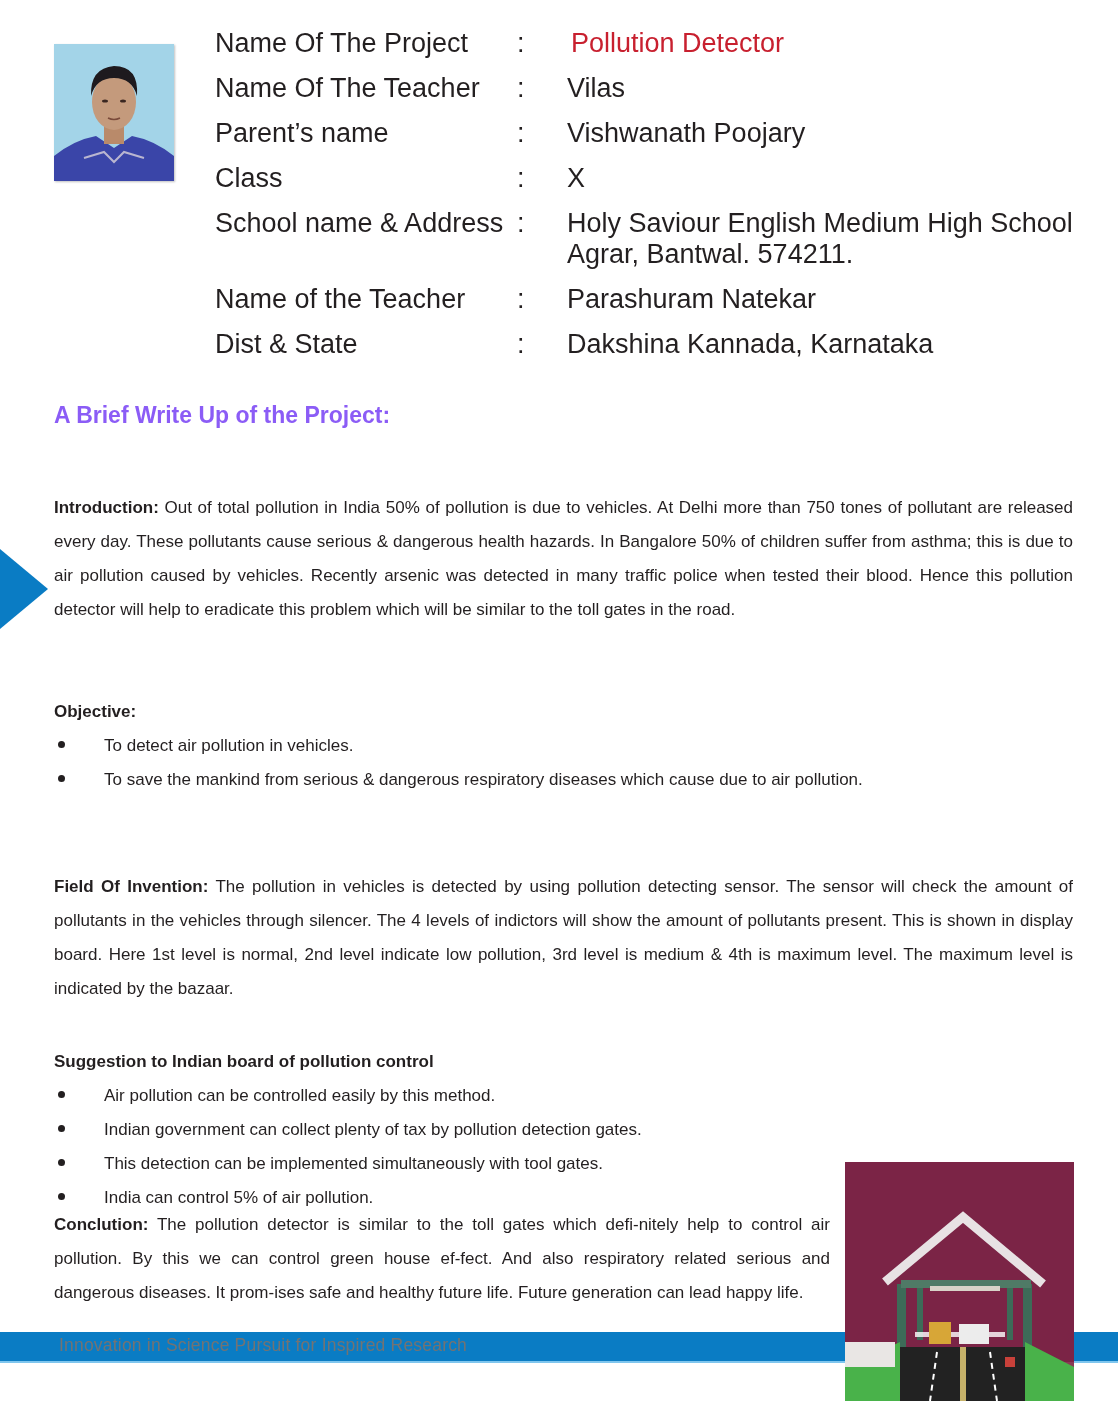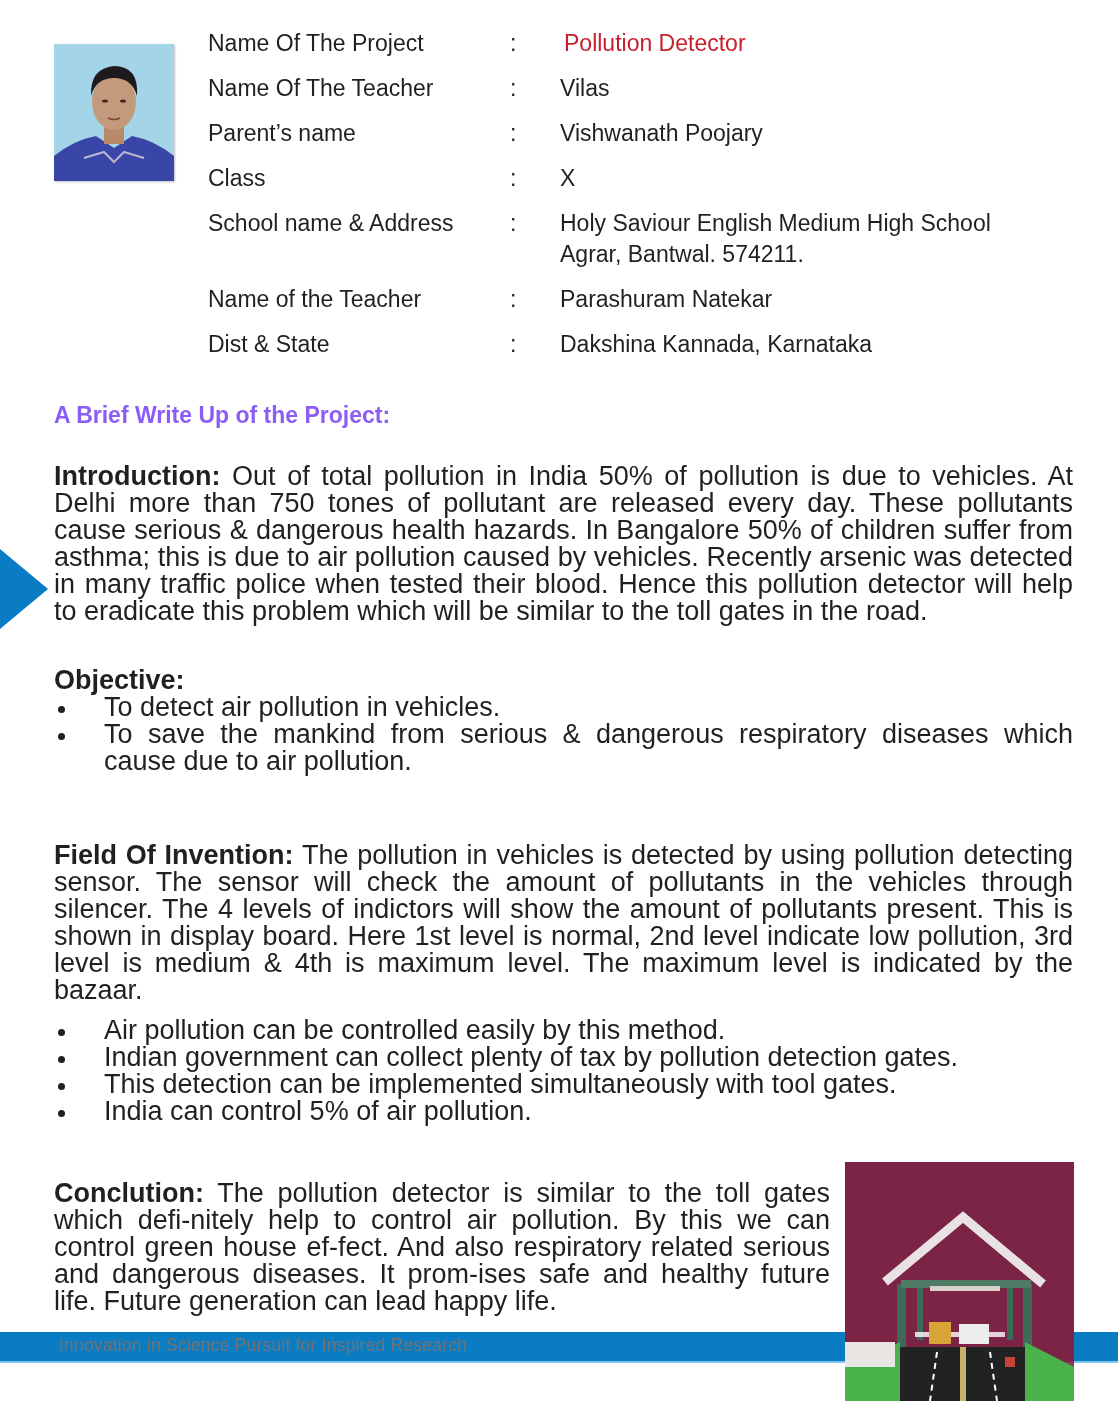--- a/index.html
+++ b/index.html
@@ -6,34 +6,35 @@
   body {
     width: 1118px; height: 1426px; position: relative; overflow: hidden;
     font-family: "Liberation Sans", sans-serif; color: #231f20;
   }
   .photo {
     position: absolute; left: 54px; top: 44px; width: 120px; height: 137px;
     background: #9fd2e6; overflow: hidden; box-shadow: 1px 1px 2px rgba(0,0,0,0.25);
   }
   .photo svg { width: 100%; height: 100%; display: block; }
 
-  .info { position: absolute; left: 208px; top: 28px; width: 880px; font-size: 23px; }
+  .info { position: absolute; left: 215px; top: 28px; width: 880px; font-size: 27px; }
   .info-row { display: flex; align-items: flex-start; margin-bottom: 14px; line-height: 31px; }
   .info-label { width: 302px; flex: none; }
   .info-colon { width: 50px; flex: none; }
   .info-value { flex: 1; }
   .info-value.red { color: #c8202f; font-weight: normal; padding-left: 4px; }
 
   .section-title {
     position: absolute; left: 54px; top: 402px; font-size: 23px; font-weight: bold; color: #8b5cf6;
   }
 
   .para {
-    position: absolute; left: 54px; width: 1019px; font-size: 27px; line-height: 27px;
+    position: absolute; left: 54px; width: 1019px; font-size: 17px; line-height: 34px;
     text-align: justify;
+    margin-top: 28px;
   }
   .para b { font-weight: bold; }
   #intro { top: 463px; }
   #objective { top: 667px; }
   #field { top: 842px; }
   #suggestion { top: 1017px; }
   #conclusion { top: 1180px; width: 776px; }
 
   .bullets { list-style: none; margin: 0; padding: 0; }
   .bullets li { position: relative; padding-left: 50px; }
@@ -131,20 +132,21 @@
   <div class="heading-line">Objective:</div>
   <ul class="bullets">
     <li><span class="dot"></span><span>To detect air pollution in vehicles.</span></li>
     <li><span class="dot"></span><span>To save the mankind from serious &amp; dangerous respiratory diseases which cause due to air pollution.</span></li>
   </ul>
 </div>
 
 <div class="para" id="field"><b>Field Of Invention:</b><span> The pollution in vehicles is detected by using pollution detecting sensor. The sensor will check the amount of pollutants in the vehicles through silencer.  The 4 levels of indictors will show the amount of pollutants present. This is shown in display board. Here 1st level is normal, 2nd level indicate low pollution, 3rd level is medium &amp; 4th is maximum level. The maximum level is indicated by the bazaar.</span></div>
 
 <div class="para" id="suggestion">
+  <div class="heading-line">Suggestion to Indian board of pollution control</div>
   <ul class="bullets">
     <li><span class="dot"></span><span>Air pollution can be controlled easily by this method.</span></li>
     <li><span class="dot"></span><span>Indian government can collect plenty of tax by pollution detection gates.</span></li>
     <li><span class="dot"></span><span>This detection can be implemented simultaneously with tool gates.</span></li>
     <li><span class="dot"></span><span>India can control 5% of air pollution.</span></li>
   </ul>
 </div>
 
 <div class="para" id="conclusion"><b>Conclution:</b><span> The pollution detector is similar to the toll gates which defi-nitely help to control air pollution. By this we can control green house ef-fect. And also respiratory related serious and dangerous diseases.  It prom-ises safe and healthy future life. Future generation can lead happy life.</span></div>
 

